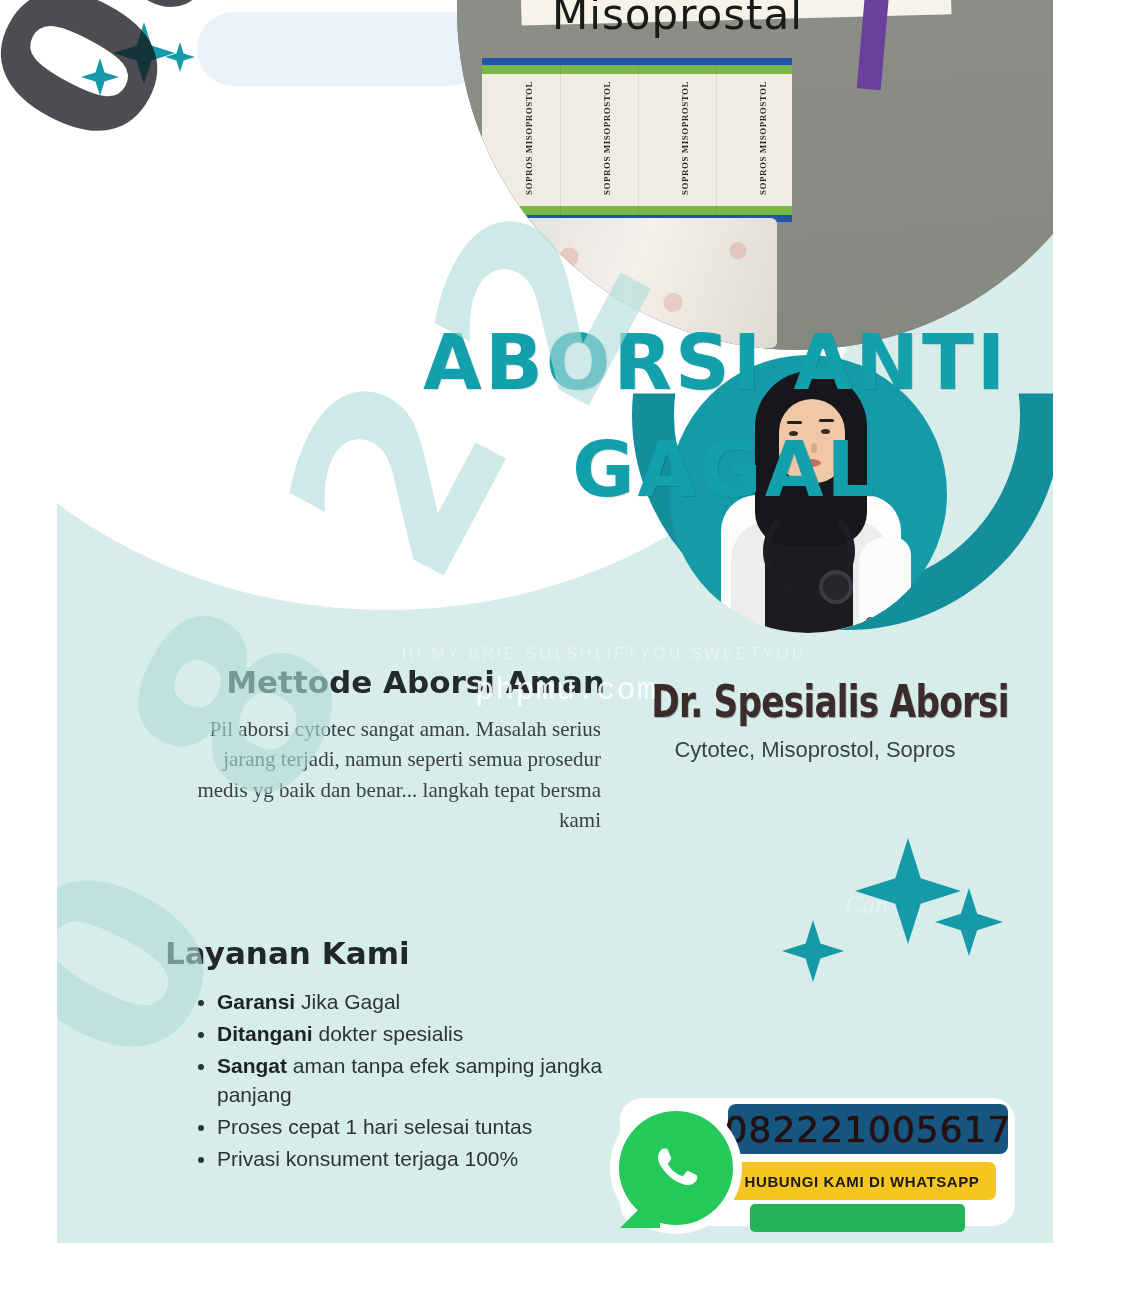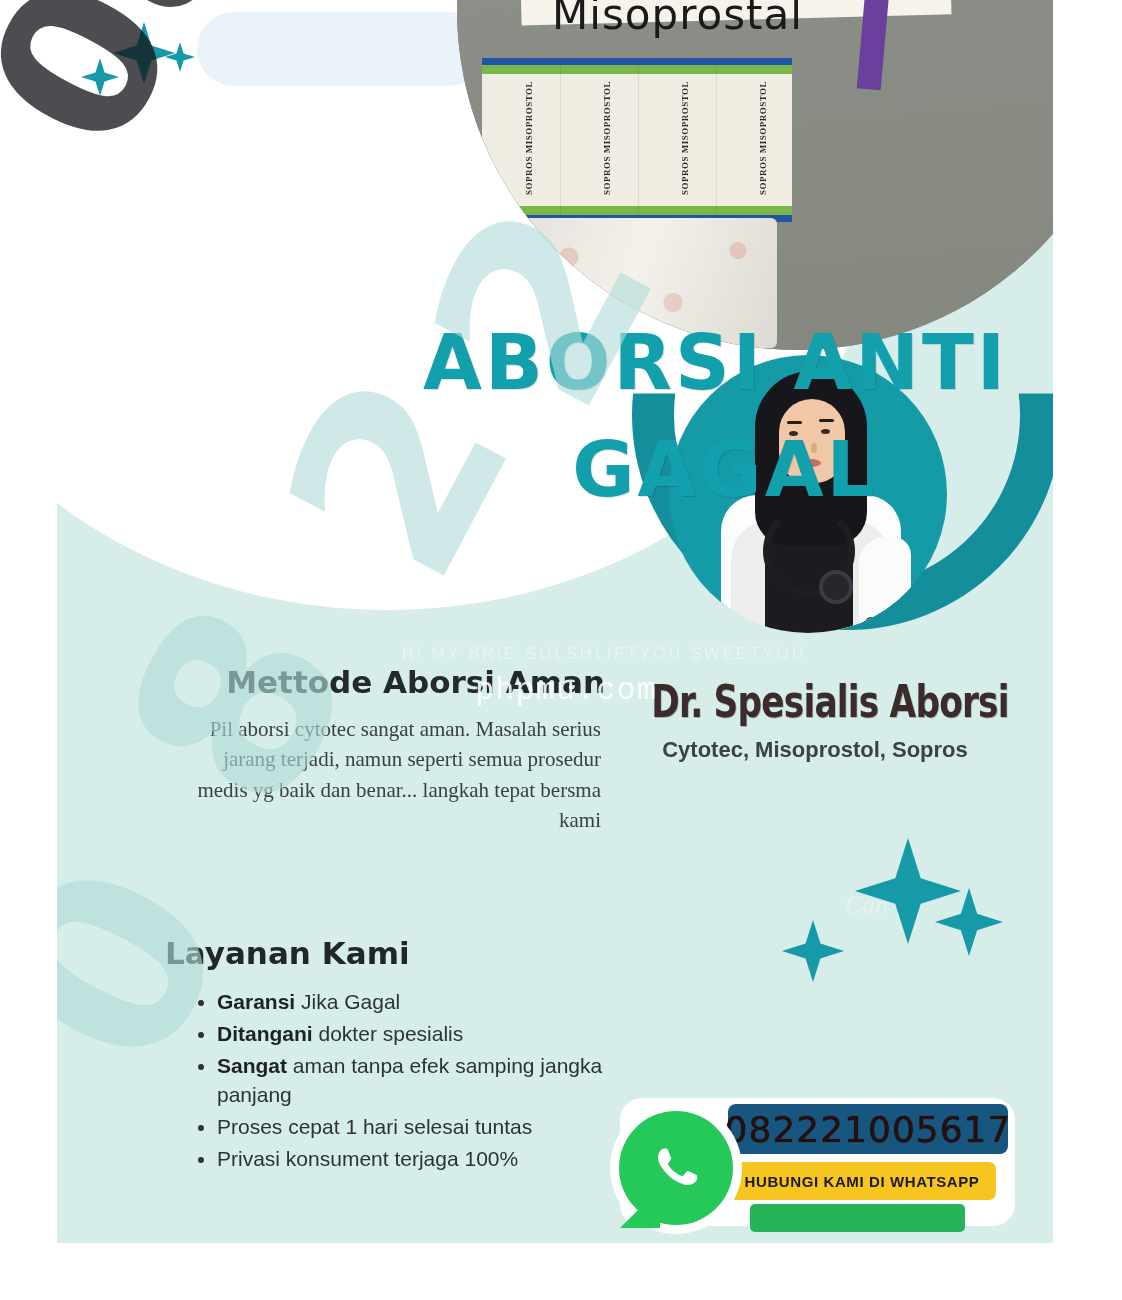--- a/index.html
+++ b/index.html
@@ -227,21 +227,21 @@
     font-size:44px;
     color:#3b2b2b;
     letter-spacing:-1px;
     transform:scaleX(.78);
     transform-origin:center;
     white-space:nowrap;
     margin:0;
     text-shadow:1px 1px 0 rgba(0,0,0,.25);
   }
   .dr-sub{
-    font-size:22px; color:#3b4244; margin:10px 0 0 0; font-weight:bold;
+    font-size:22px; color:#3b4244; margin:10px 0 0 0; font-weight:normal;
   }
 
   
   .wa{
     position:absolute; left:553px; top:1098px; width:420px; height:140px;
   }
   .wa-white{
     position:absolute; left:10px; top:0; width:395px; height:128px;
     background:#ffffff; border-radius:22px;
   }

